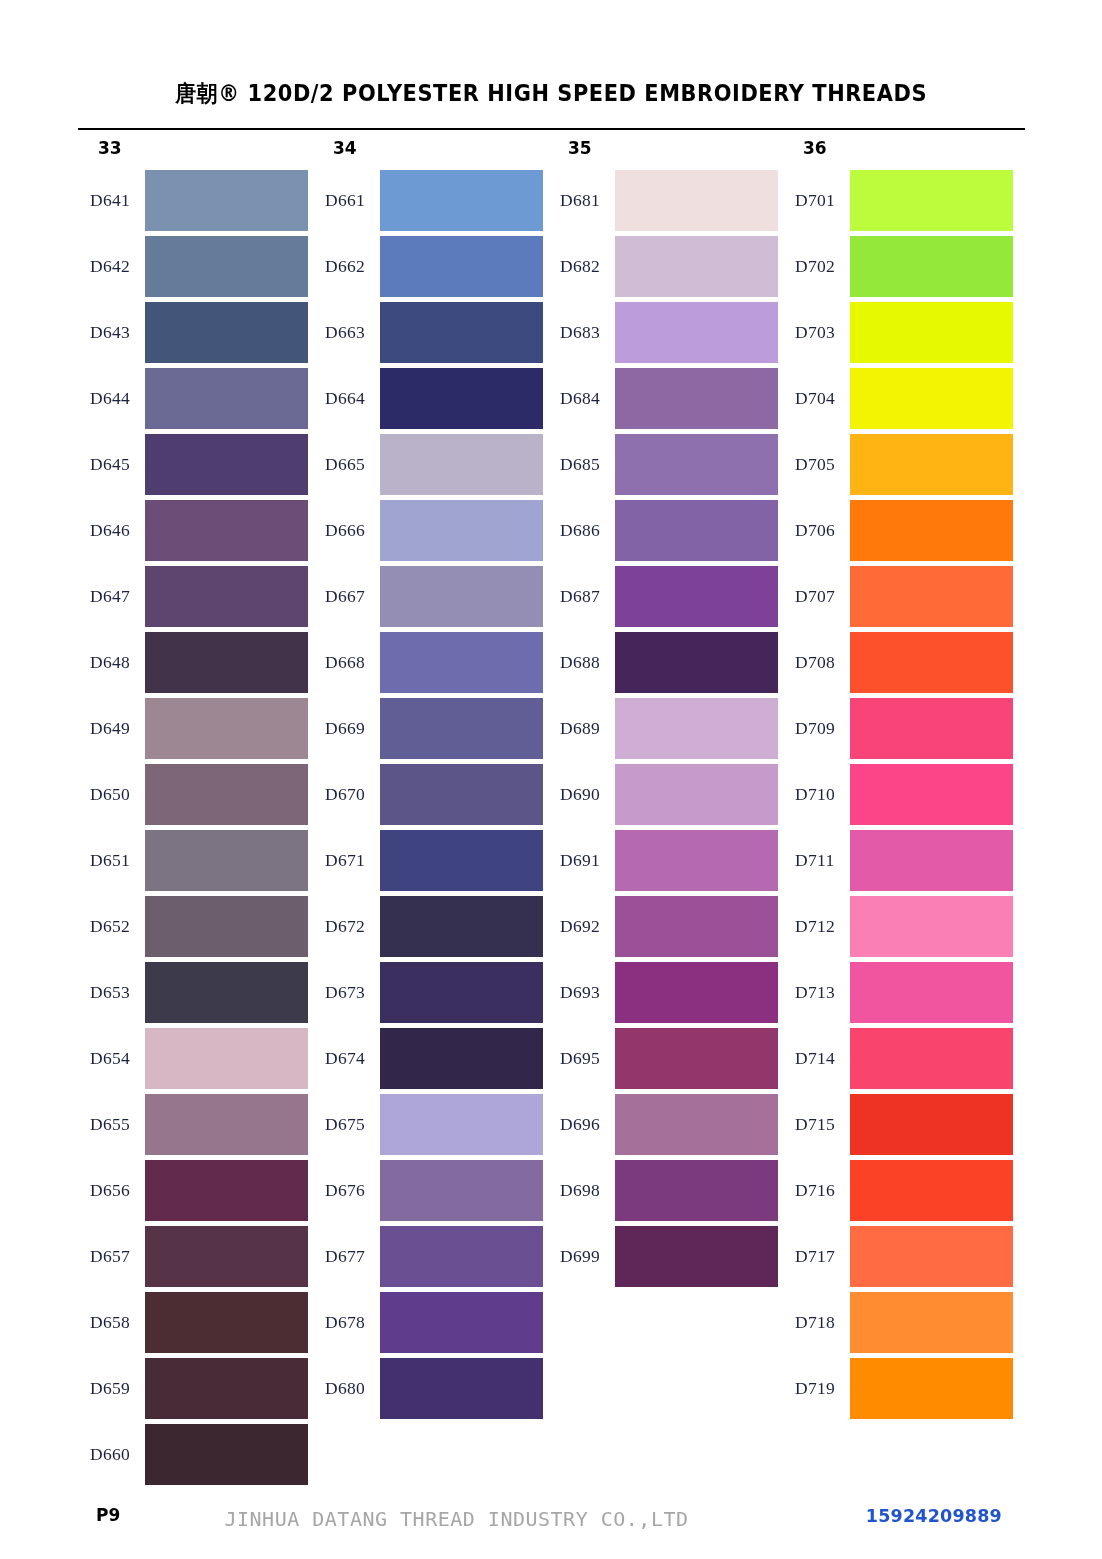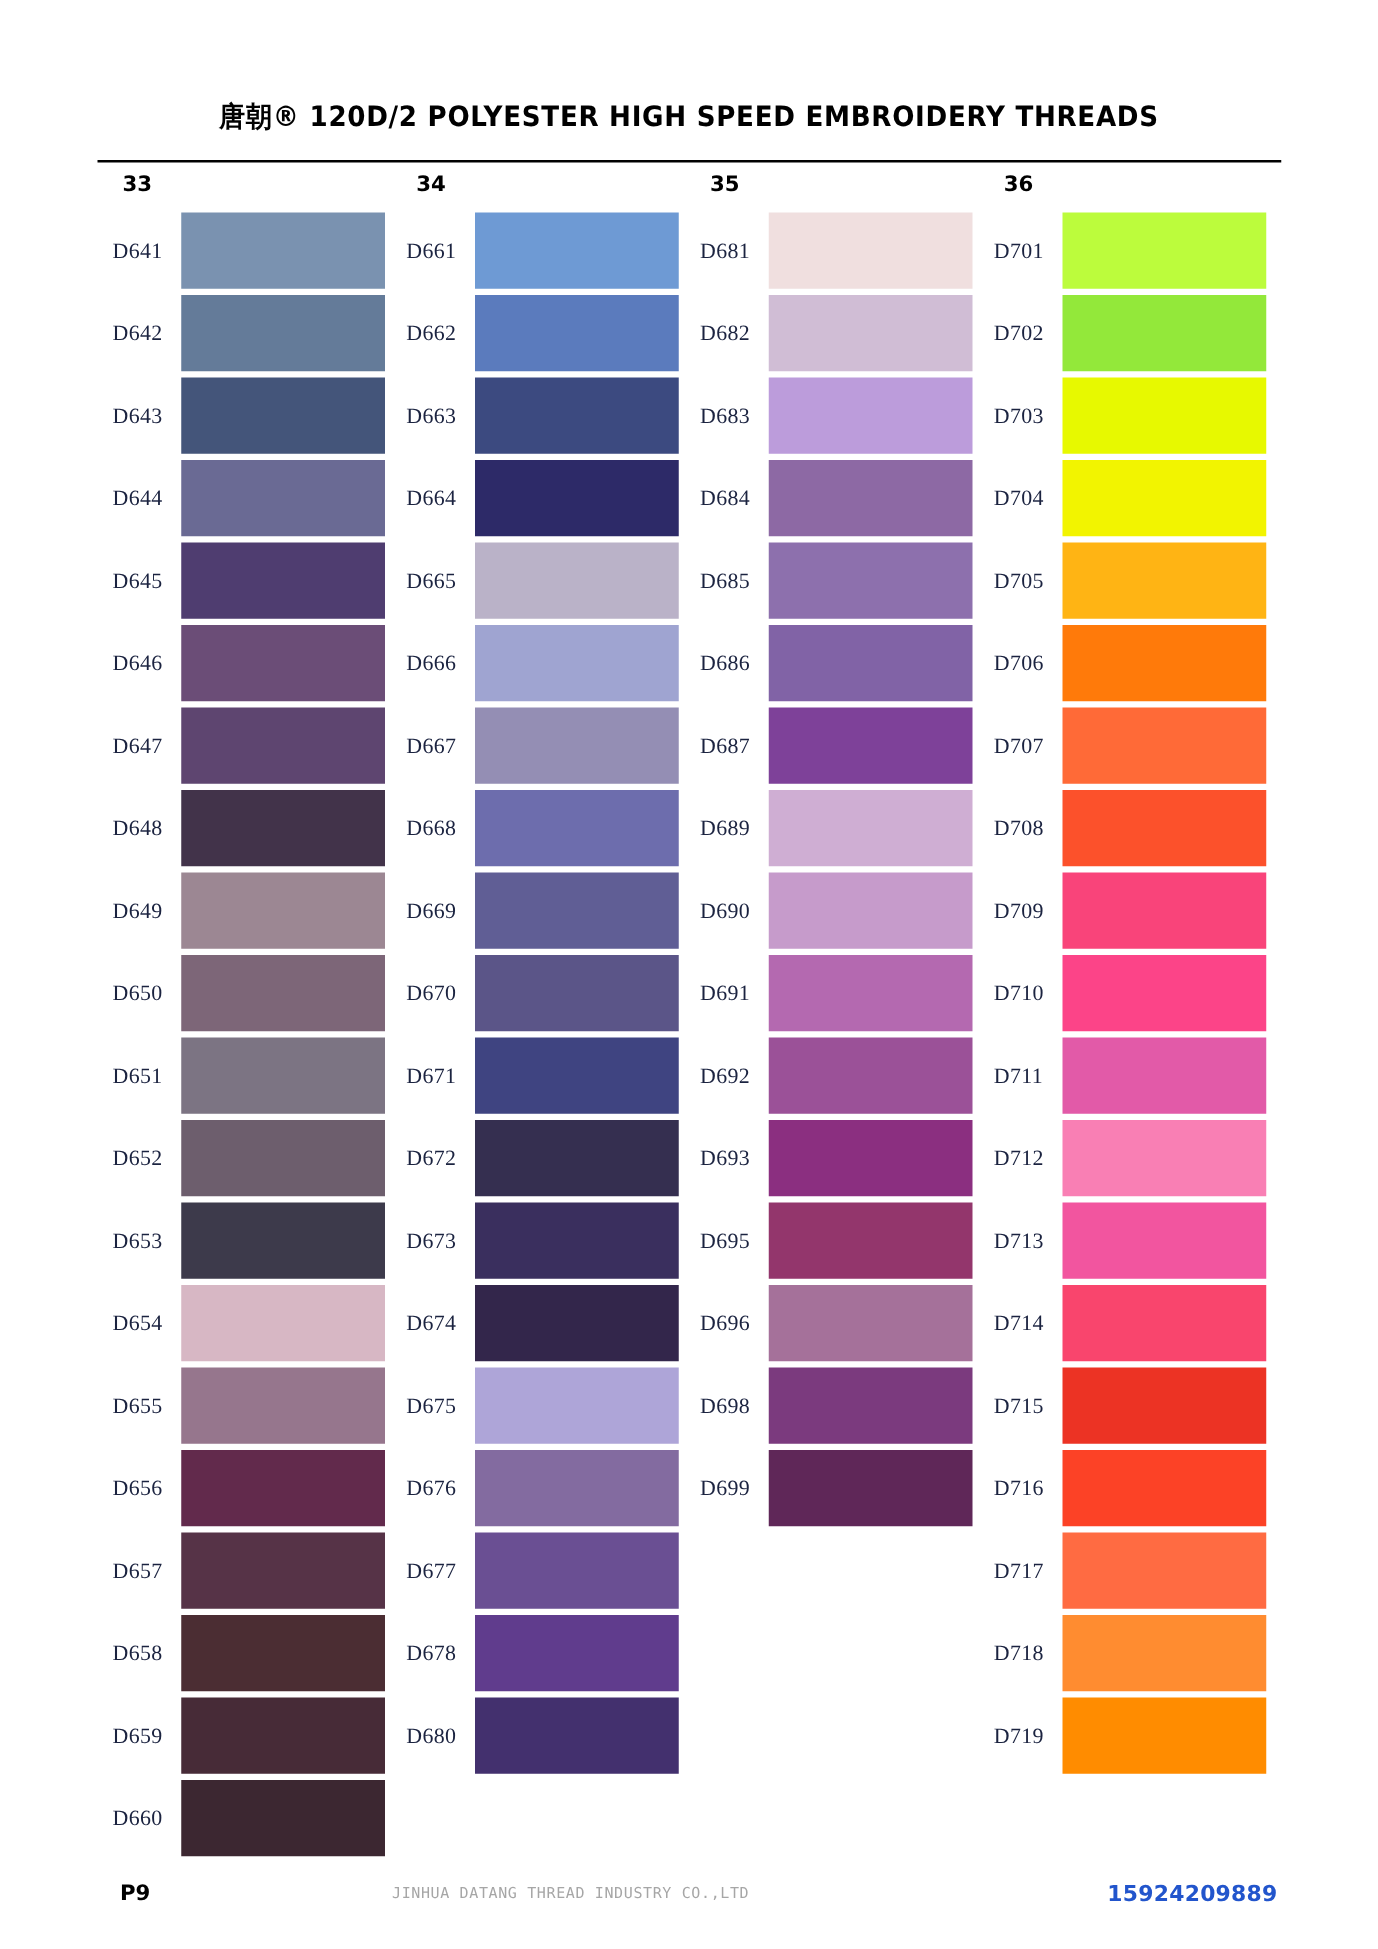--- a/index.html
+++ b/index.html
@@ -130,27 +130,27 @@
     font-size: 17px;
     color: #000000;
   }
   .footer-company {
     position: absolute;
     left: 0;
     top: 2px;
     width: 913px;
     text-align: center;
     font-family: "DejaVu Sans Mono", monospace;
-    font-size: 12px;
+    font-size: 20px;
     letter-spacing: 0.5px;
     color: #a6a6a6;
   }
   .footer-phone {
     position: absolute;
-    right: 80px;
+    right: 100px;
     top: 1px;
     font-family: "DejaVu Sans", sans-serif;
     font-weight: bold;
     font-size: 17.5px;
     color: #2255cc;
     letter-spacing: 0.2px;
     margin-left: 32px;
   }
 </style>
 </head>
@@ -357,20 +357,24 @@
           </div>
           <div class="row">
             <span class="row-label">D686</span>
             <div class="row-swatch" style="background: rgb(129, 99, 166);"></div>
           </div>
           <div class="row">
             <span class="row-label">D687</span>
             <div class="row-swatch" style="background: rgb(126, 65, 153);"></div>
           </div>
           <div class="row">
+            <span class="row-label">D688</span>
+            <div class="row-swatch" style="background: rgb(70, 37, 90);"></div>
+          </div>
+          <div class="row">
             <span class="row-label">D689</span>
             <div class="row-swatch" style="background: rgb(207, 174, 211);"></div>
           </div>
           <div class="row">
             <span class="row-label">D690</span>
             <div class="row-swatch" style="background: rgb(198, 155, 203);"></div>
           </div>
           <div class="row">
             <span class="row-label">D691</span>
             <div class="row-swatch" style="background: rgb(180, 105, 176);"></div>

